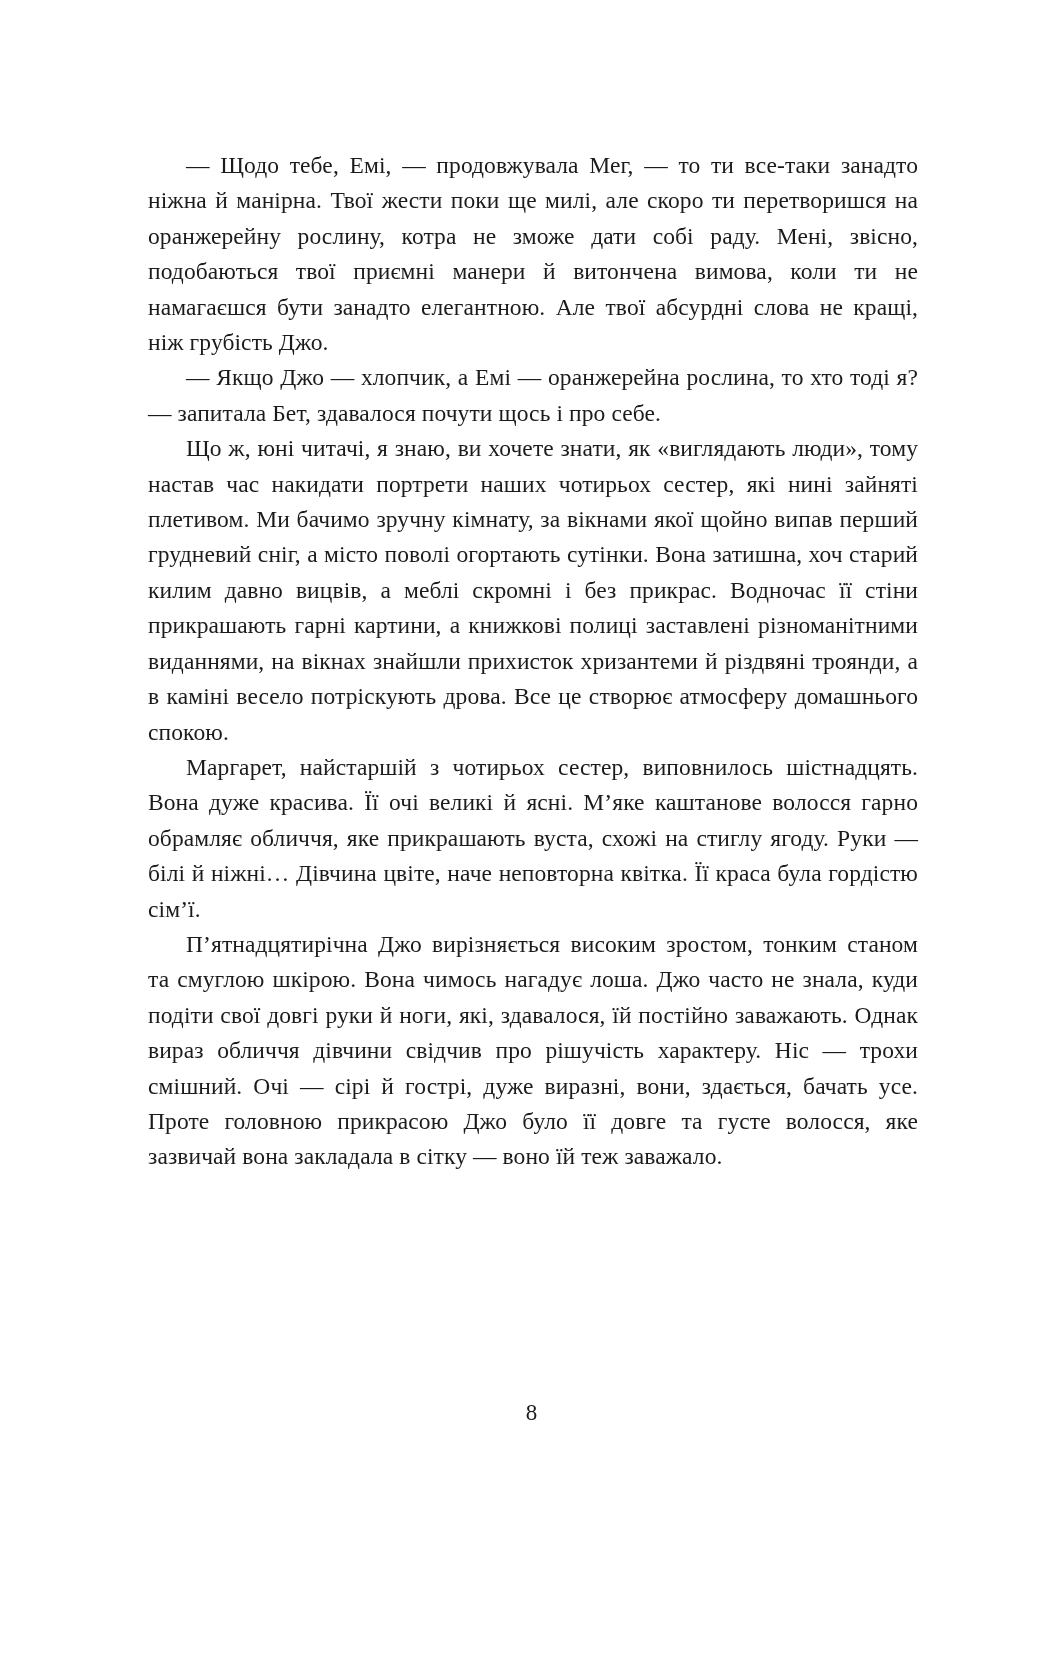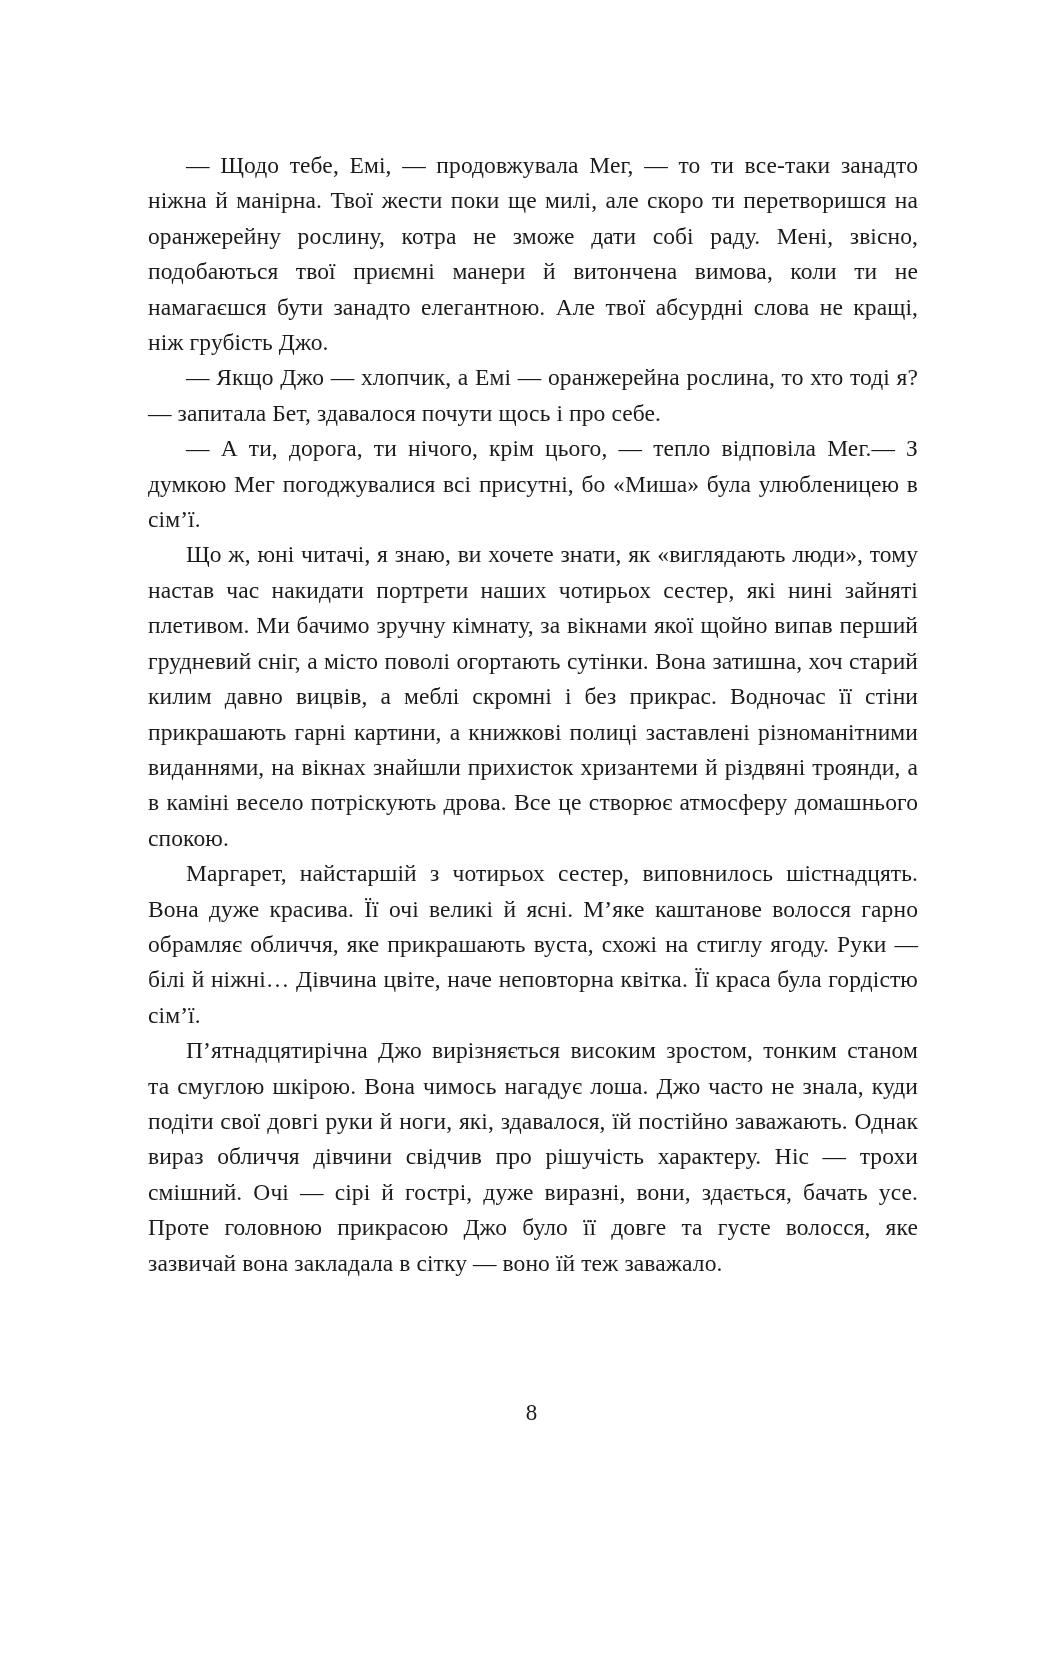--- a/index.html
+++ b/index.html
@@ -43,19 +43,18 @@
     color: #1b1b1b;
   }
 </style>
 </head>
 <body>
 
 <div class="book-page">
   <div class="text-block">
       <p>— Щодо тебе, Емі, — продовжувала Мег, — то ти все-таки занадто ніжна й манірна. Твої жести поки ще милі, але скоро ти перетворишся на оранжерейну рослину, котра не зможе дати собі раду. Мені, звісно, подобаються твої приємні манери й витончена вимова, коли ти не намагаєшся бути занадто елегантною. Але твої абсурдні слова не кращі, ніж грубість Джо.</p>
       <p>— Якщо Джо — хлопчик, а Емі — оранжерейна рослина, то хто тоді я? — запитала Бет, здавалося почути щось і про себе.</p>
-      <p>— А ти, дорога, ти нічого, крім цього, — тепло відповіла Мег.— З думкою Мег погоджувалися всі присутні, бо «Миша» була улюбленицею в сім’ї.</p>
       <p>Що ж, юні читачі, я знаю, ви хочете знати, як «виглядають люди», тому настав час накидати портрети наших чотирьох сестер, які нині зайняті плетивом. Ми бачимо зручну кімнату, за вікнами якої щойно випав перший грудневий сніг, а місто поволі огортають сутінки. Вона затишна, хоч старий килим давно вицвів, а меблі скромні і без прикрас. Водночас її стіни прикрашають гарні картини, а книжкові полиці заставлені різноманітними виданнями, на вікнах знайшли прихисток хризантеми й різдвяні троянди, а в каміні весело потріскують дрова. Все це створює атмосферу домашнього спокою.</p>
       <p>Маргарет, найстаршій з чотирьох сестер, виповнилось шістнадцять. Вона дуже красива. Її очі великі й ясні. М’яке каштанове волосся гарно обрамляє обличчя, яке прикрашають вуста, схожі на стиглу ягоду. Руки — білі й ніжні… Дівчина цвіте, наче неповторна квітка. Її краса була гордістю сім’ї.</p>
       <p>П’ятнадцятирічна Джо вирізняється високим зростом, тонким станом та смуглою шкірою. Вона чимось нагадує лоша. Джо часто не знала, куди подіти свої довгі руки й ноги, які, здавалося, їй постійно заважають. Однак вираз обличчя дівчини свідчив про рішучість характеру. Ніс — трохи смішний. Очі — сірі й гострі, дуже виразні, вони, здається, бачать усе. Проте головною прикрасою Джо було її довге та густе волосся, яке зазвичай вона закладала в сітку — воно їй теж заважало.</p>
     </div>
   <div class="page-number">8</div>
 </div>
 
 </body></html>

